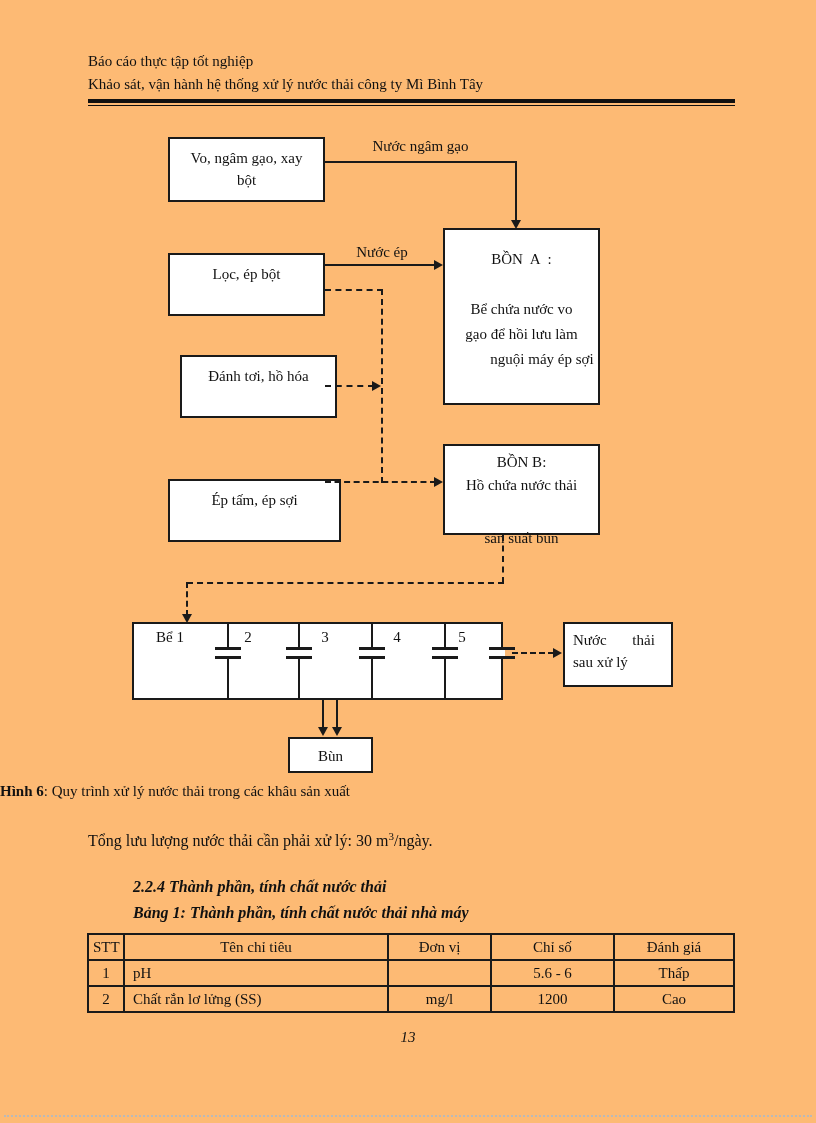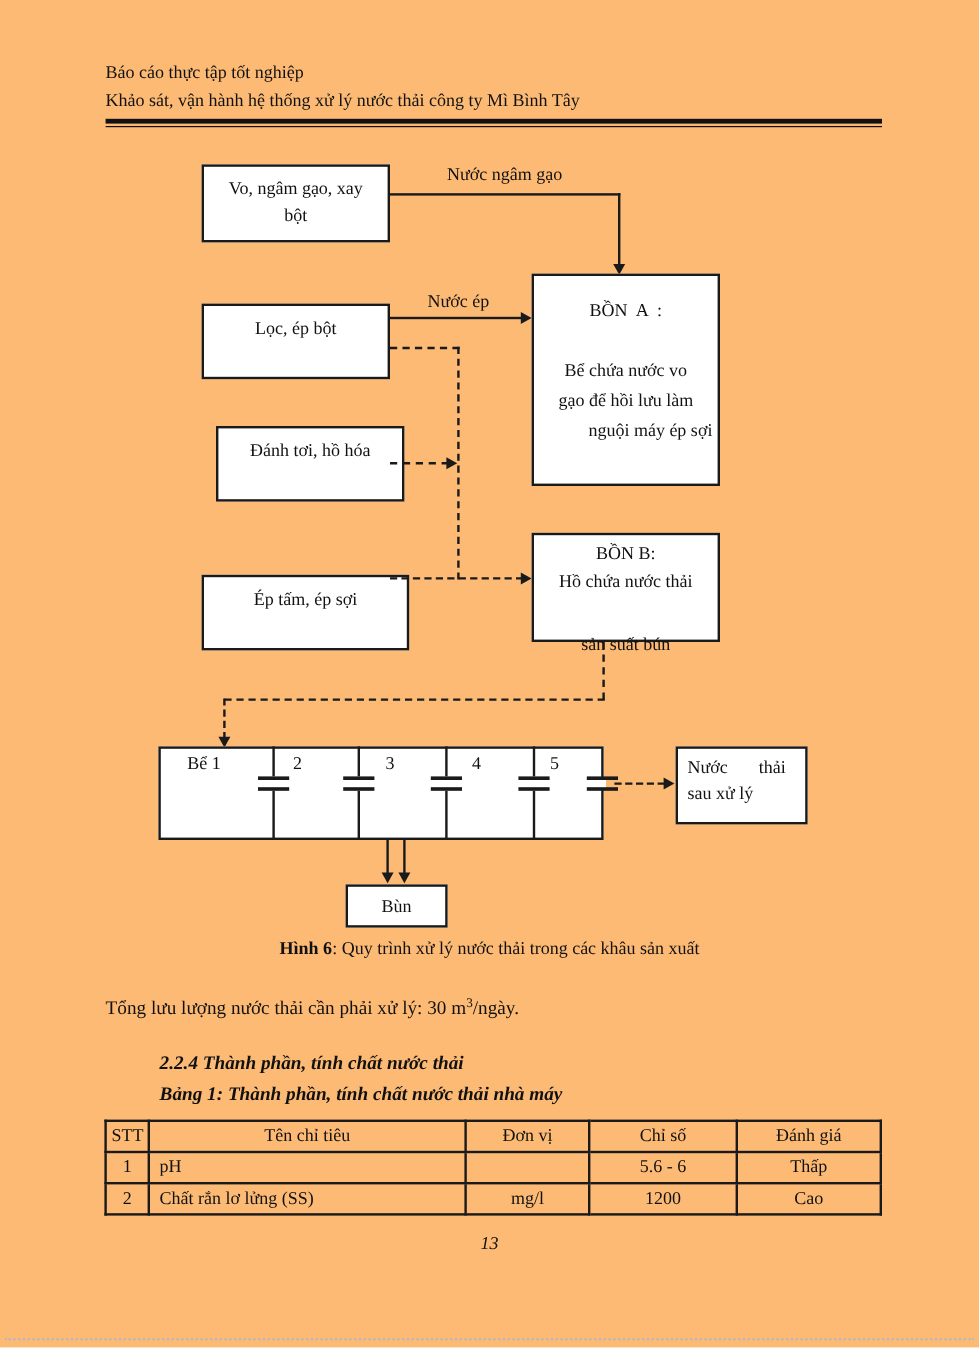--- a/index.html
+++ b/index.html
@@ -11,21 +11,21 @@
   .bx .ln{font-size:15px;line-height:22px;}
   .hl{position:absolute;border-top:2px solid #1a1a1a;}
   .vl{position:absolute;border-left:2px solid #1a1a1a;}
   .dhl{position:absolute;border-top:2px dashed #1a1a1a;}
   .dvl{position:absolute;border-left:2px dashed #1a1a1a;}
   .ar{position:absolute;width:0;height:0;}
   .ar-r{border-top:5px solid transparent;border-bottom:5px solid transparent;border-left:9px solid #1a1a1a;}
   .ar-d{border-left:5px solid transparent;border-right:5px solid transparent;border-top:9px solid #1a1a1a;}
   .capbar{position:absolute;width:26px;height:3px;background:#1a1a1a;}
   .tanklabel{position:absolute;font-size:15px;line-height:18px;text-align:center;}
-  .caption{position:absolute;left:0;width:816px;text-align:center;font-size:15px;}
+  .caption{position:absolute;left:0;width:816px;font-size:15px;}
   .bodytext{position:absolute;font-size:16px;}
   .headit{position:absolute;font-size:16px;font-weight:bold;font-style:italic;}
   table.datatable{position:absolute;left:87px;top:933px;width:646px;border-collapse:collapse;
         table-layout:fixed;font-size:15px;}
   table.datatable td,table.datatable th{border:2px solid #1a1a1a;height:24px;padding:0 4px;
         font-weight:normal;overflow:hidden;white-space:nowrap;}
   .c{text-align:center;}
   .l{text-align:left;padding-left:8px !important;}
   .rule{position:absolute;left:88px;top:99px;width:647px;height:2px;
         border-top:4px solid #111;border-bottom:1px solid #111;}

